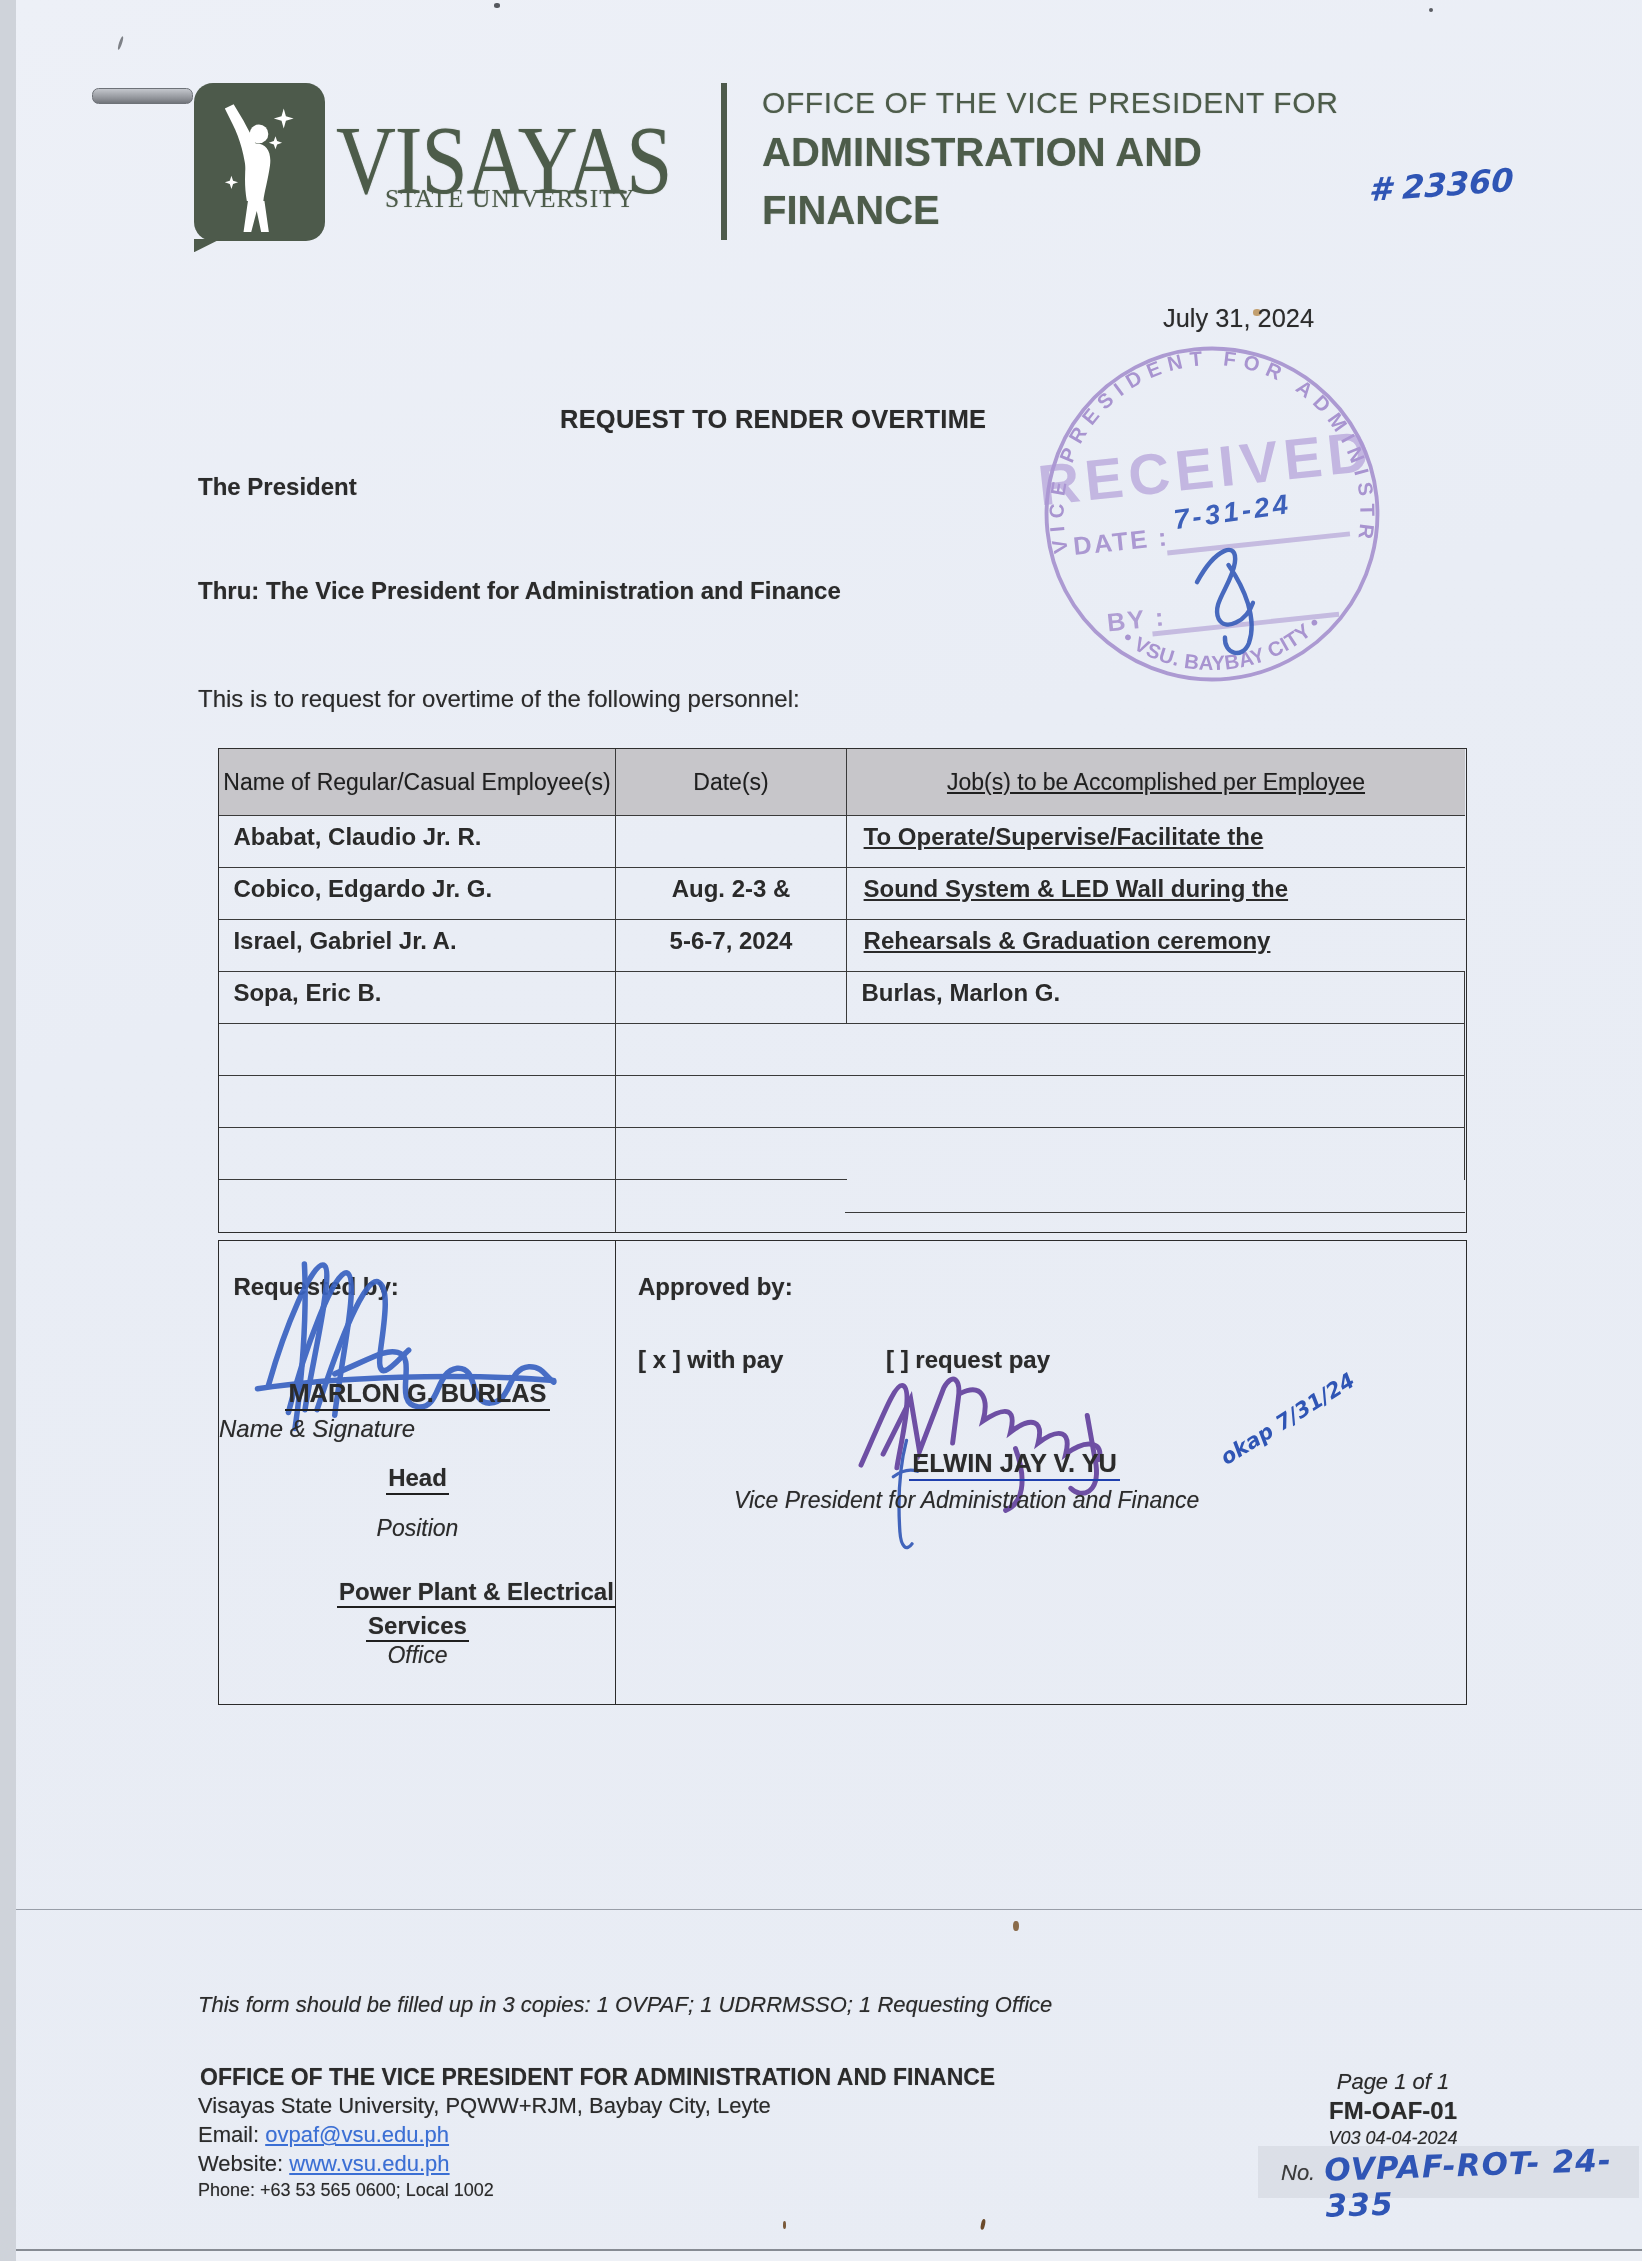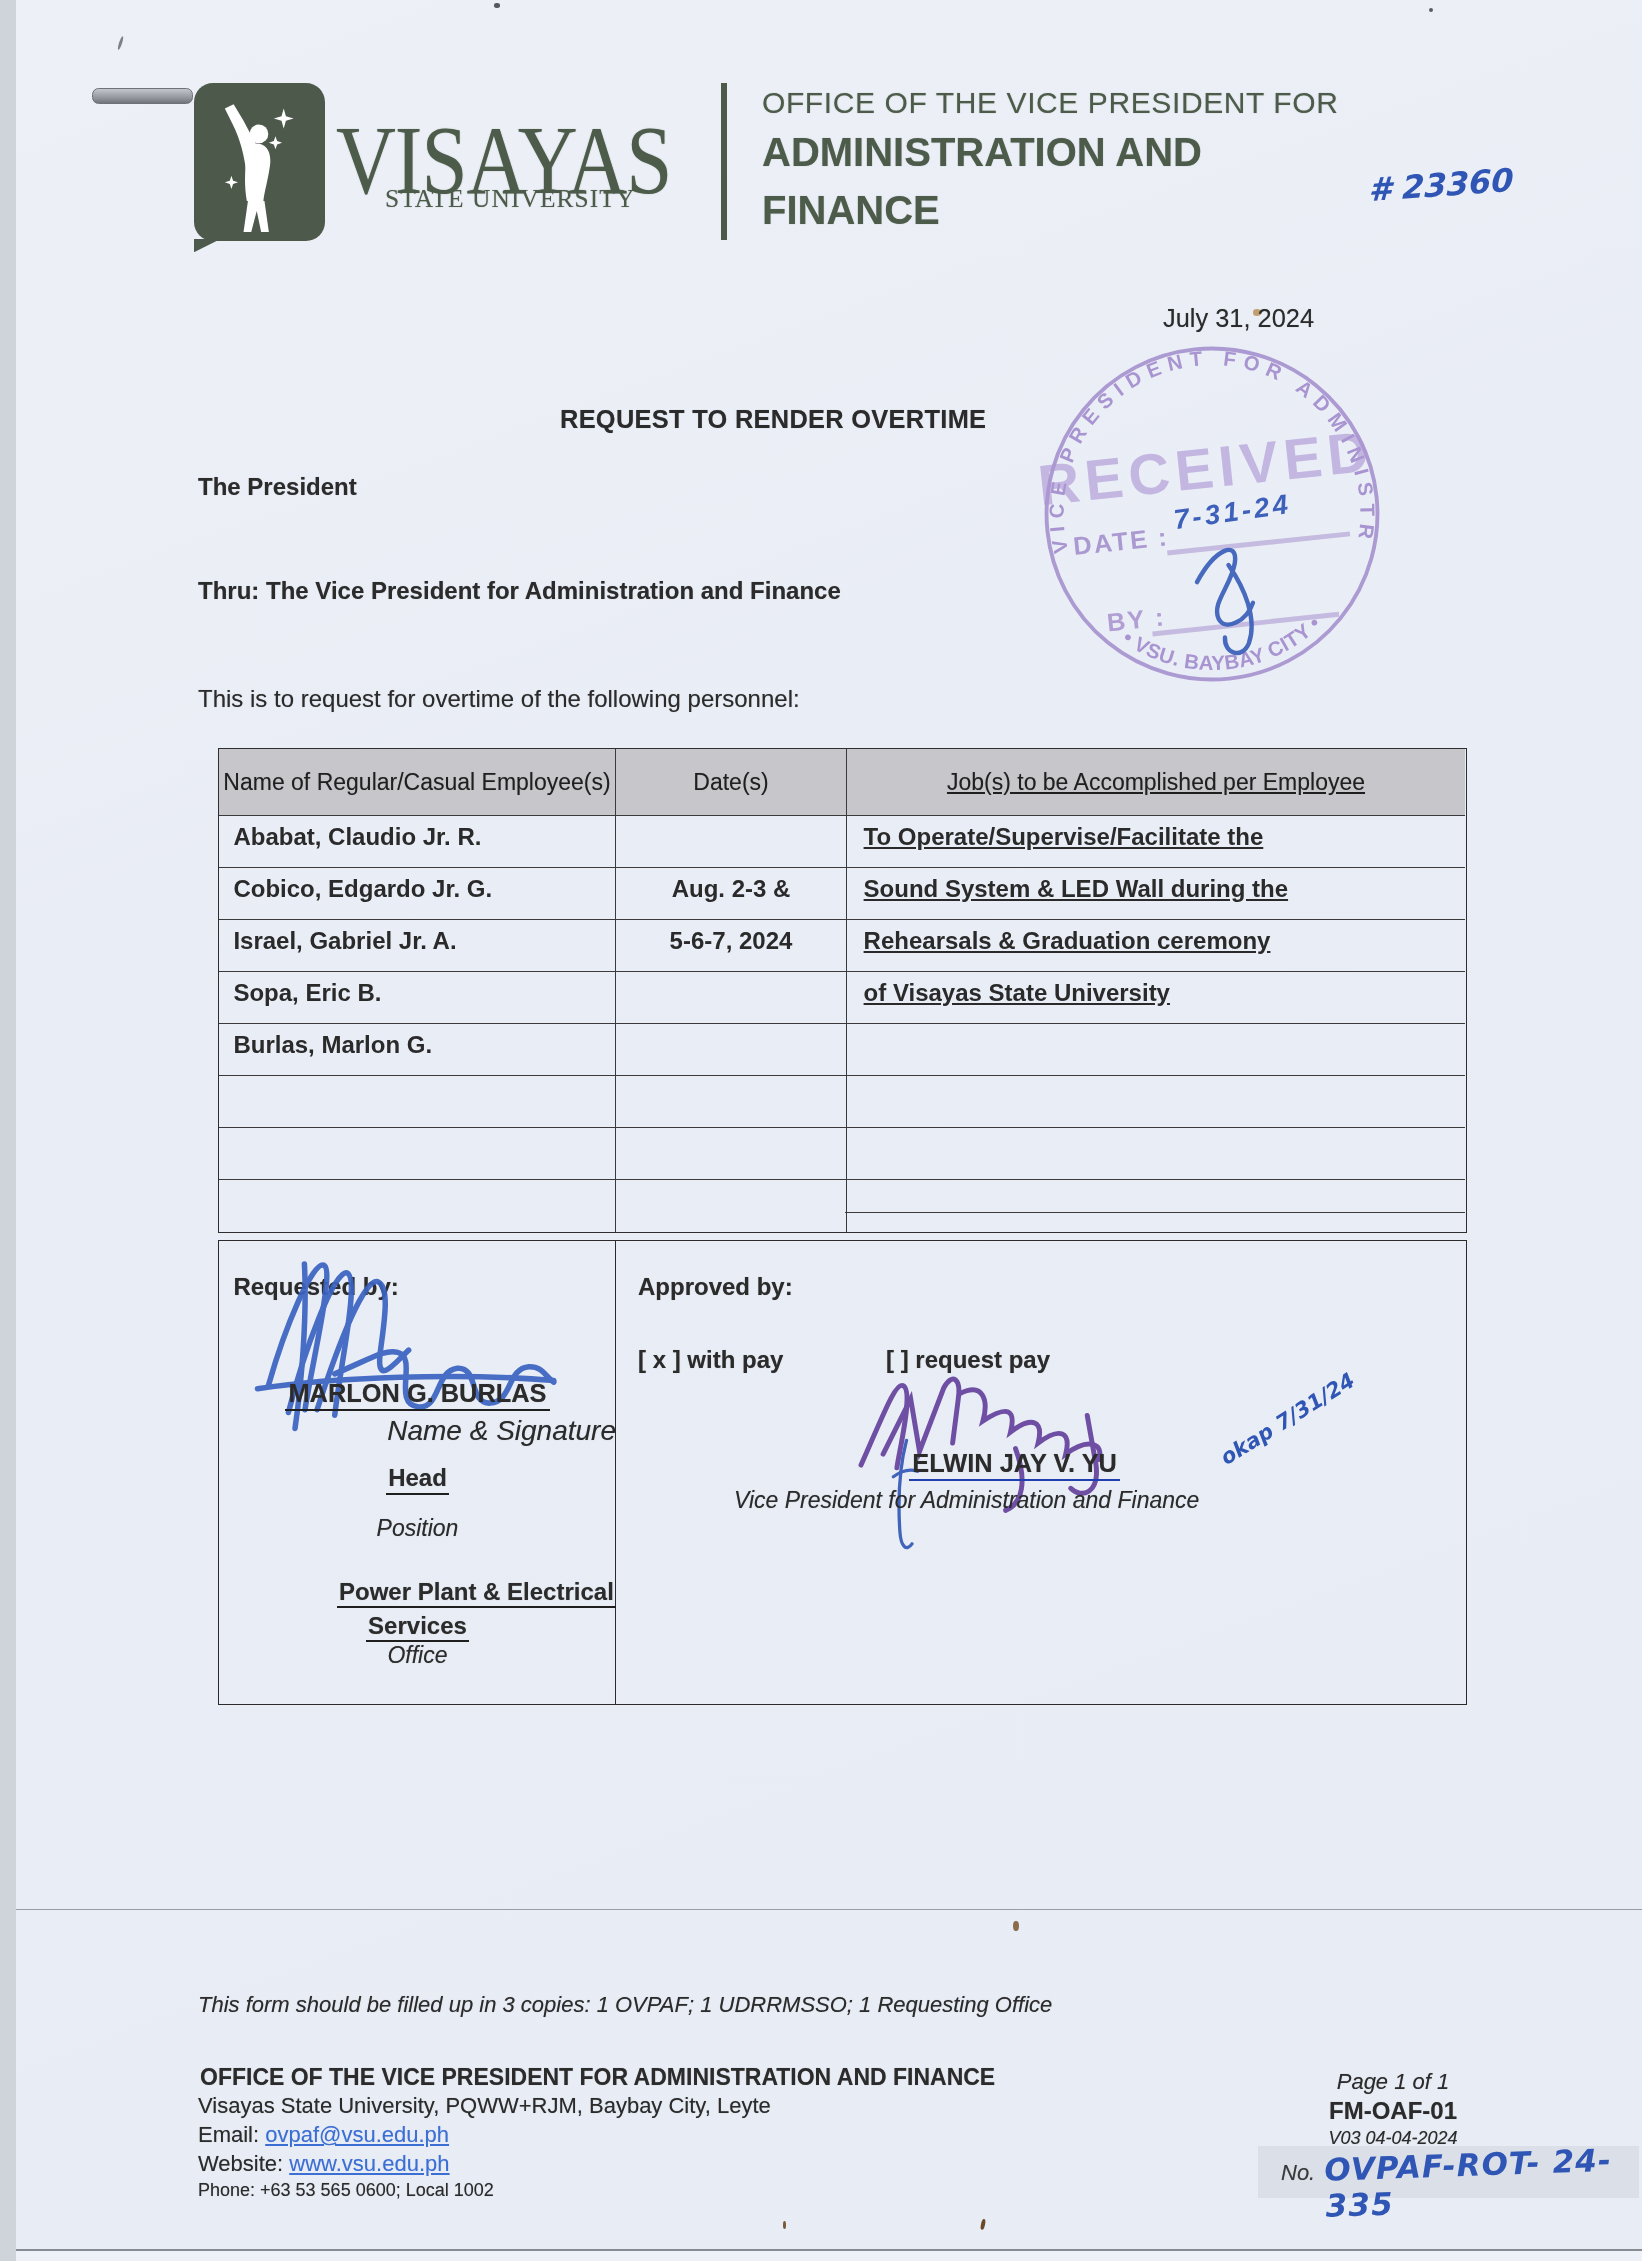--- a/index.html
+++ b/index.html
@@ -59,21 +59,21 @@
   .ptable .jcell{font-size:24px;font-weight:bold;padding:6.6px 0 0 16.6px;}
   .col3-cut{left:829px;top:1212px;width:620px;height:1.1px;background:#3a3a3a;}
 
   
   .stable{left:202px;top:1240px;width:1249px;height:465px;border:1.7px solid #2b2b2b;box-sizing:border-box;}
   .scell-left{position:absolute;left:0;top:0;width:397px;height:100%;border-right:1.7px solid #2b2b2b;box-sizing:border-box;}
   .scell-right{position:absolute;left:399px;top:0;right:0;height:100%;}
   .req-label{left:14.4px;top:32px;font-size:24px;font-weight:bold;}
   .name-line{left:0;top:138px;width:397px;text-align:center;}
   .name-line span{font-size:25.4px;font-weight:bold;border-bottom:2.8px solid #1f1f1f;padding:0 3.3px 1.7px 3.3px;}
-  .name-cap{left:0;top:174px;width:397px;text-align:right;font-size:28px;font-style:italic;}
+  .name-cap{left:0;top:174px;width:397px;text-align:left;font-size:24px;font-style:italic;}
   .pos-line{left:0;top:223px;width:397px;text-align:center;}
   .pos-line span{font-size:24px;font-weight:bold;border-bottom:2.8px solid #1f1f1f;padding:0 2.2px 1.7px 2.2px;}
   .pos-cap{left:0;top:274px;width:397px;text-align:center;font-size:23px;font-style:italic;}
   .off-line1{left:0;top:337px;width:397px;text-align:right;}
   .off-line1 span{font-size:24px;font-weight:bold;border-bottom:2.8px solid #1f1f1f;padding:0 2.2px 1.1px 2.2px;}
   .off-line2{left:0;top:371px;width:397px;text-align:center;}
   .off-line2 span{font-size:24px;font-weight:bold;border-bottom:2.8px solid #1f1f1f;padding:0 2.2px 1.1px 2.2px;}
   .off-cap{left:0;top:401px;width:397px;text-align:center;font-size:23px;font-style:italic;}
   .app-label{left:20px;top:32px;font-size:24px;font-weight:bold;}
   .withpay{left:20px;top:105px;font-size:24px;font-weight:bold;}
@@ -172,21 +172,20 @@
       <div class="cell dcell"></div>
       <div class="cell jcell lastcol">To Operate/Supervise/Facilitate the</div>
       <div class="cell ncell">Cobico, Edgardo Jr. G.</div>
       <div class="cell dcell">Aug. 2-3 &amp;</div>
       <div class="cell jcell lastcol">Sound System &amp; LED Wall during the</div>
       <div class="cell ncell">Israel, Gabriel Jr. A.</div>
       <div class="cell dcell">5-6-7, 2024</div>
       <div class="cell jcell lastcol">Rehearsals &amp; Graduation ceremony</div>
       <div class="cell ncell">Sopa, Eric B.</div>
       <div class="cell dcell"></div>
-      <div class="cell jcell lastcol">of Visayas State University</div>
       <div class="cell ncell">Burlas, Marlon G.</div>
       <div class="cell dcell"></div>
       <div class="cell jcell lastcol"></div>
       <div class="cell ncell"></div>
       <div class="cell dcell"></div>
       <div class="cell jcell lastcol"></div>
       <div class="cell ncell"></div>
       <div class="cell dcell"></div>
       <div class="cell jcell lastcol"></div>
       <div class="cell ncell lastrow"></div>

